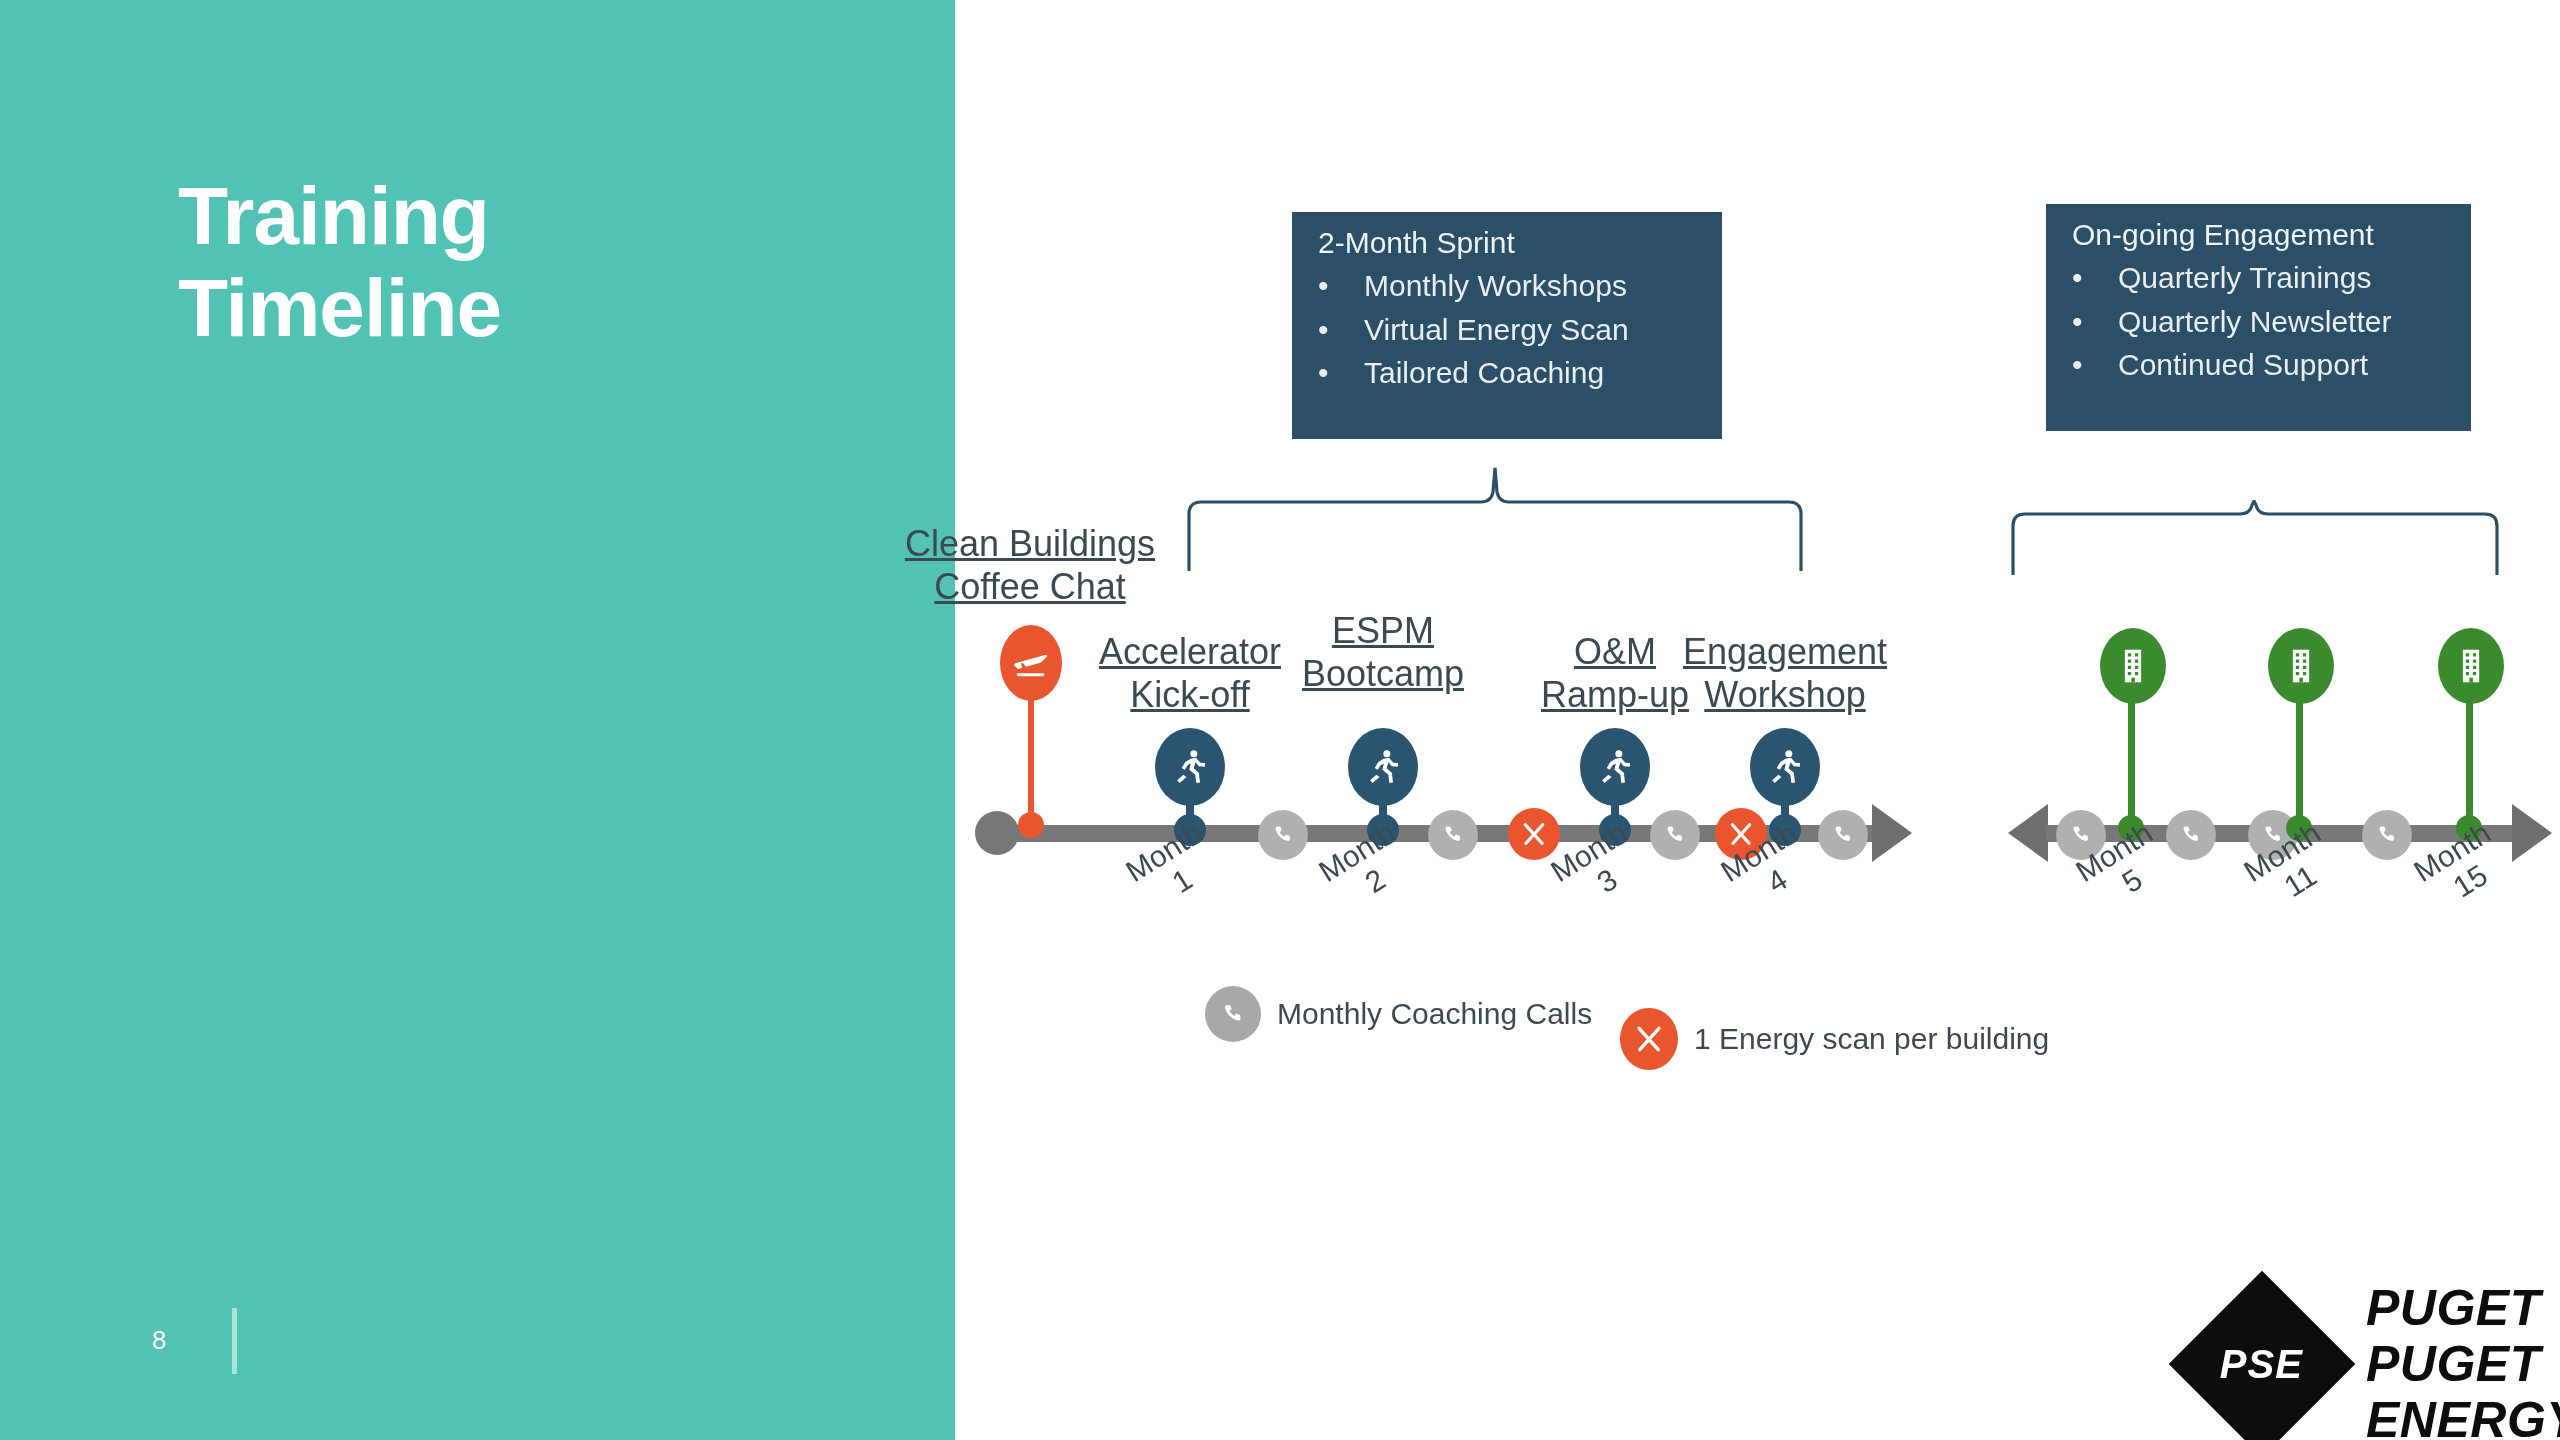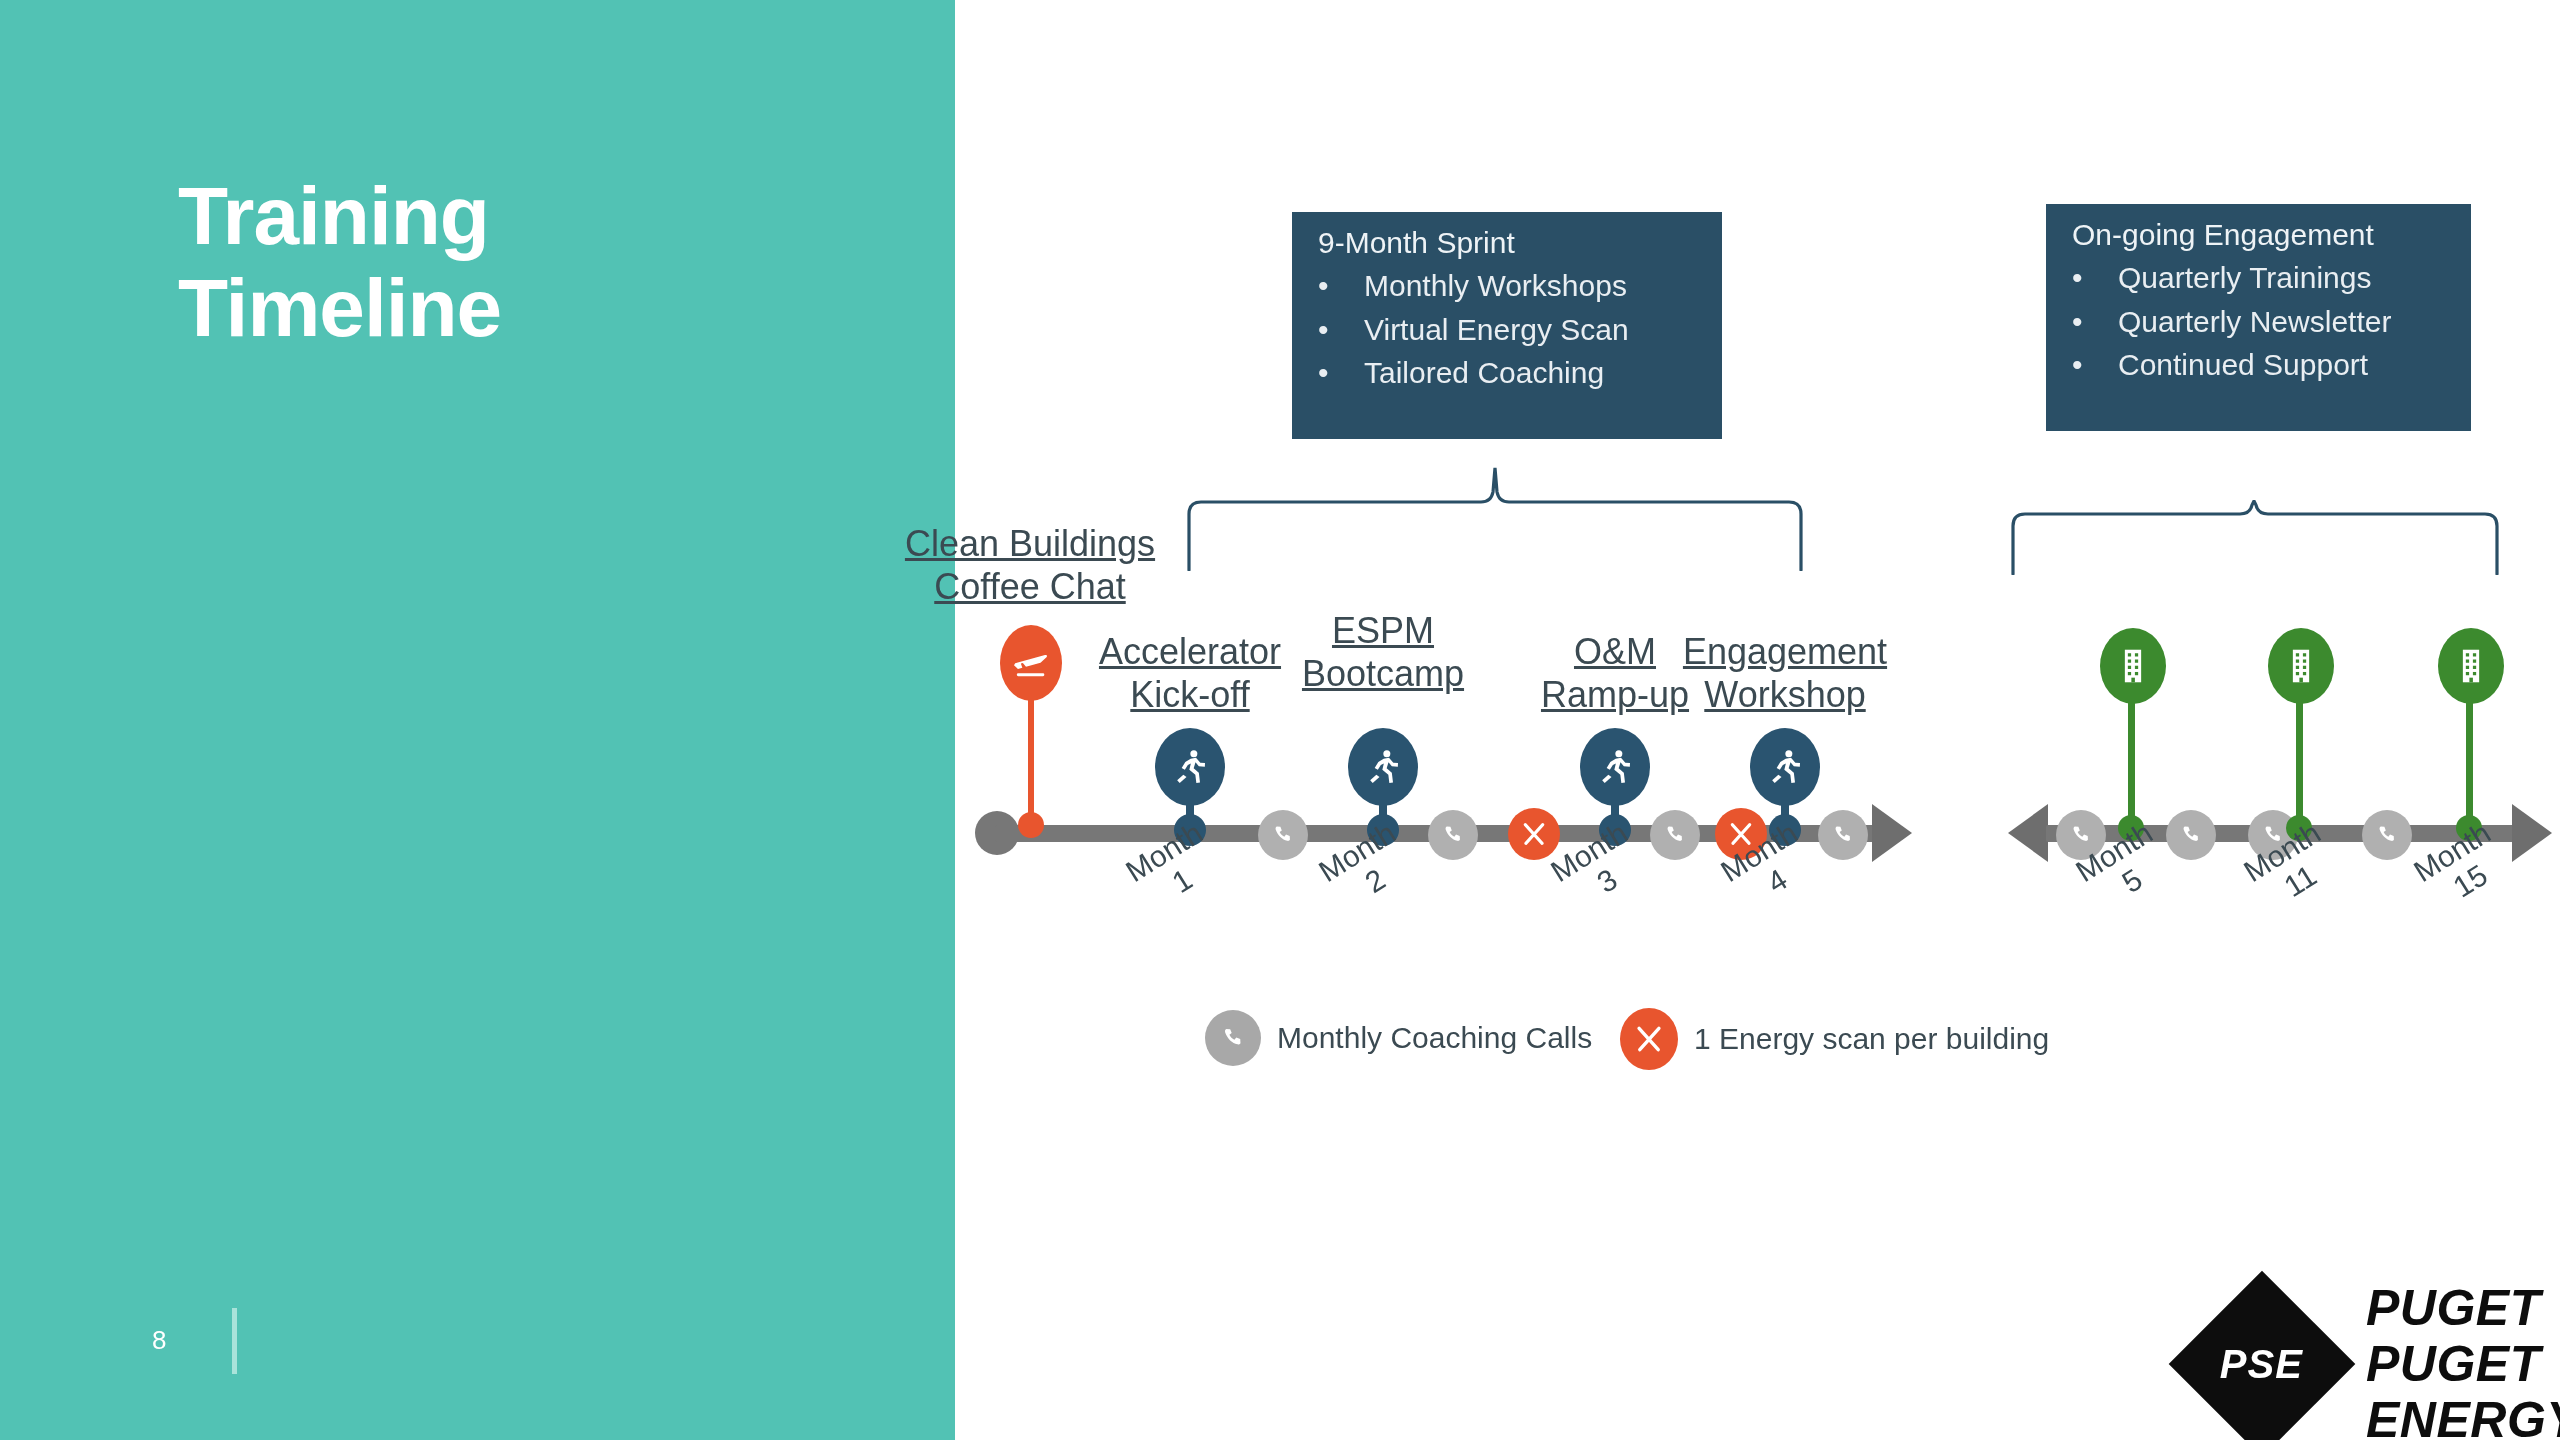--- a/index.html
+++ b/index.html
@@ -48,21 +48,21 @@
 
   <div class="teal-panel"></div>
   <div class="title">
     <div>Training</div>
     <div>Timeline</div>
   </div>
   <div class="page-num">8</div>
   <div class="page-divider"></div>
 
   <div class="callout" style="left:1292px;top:212px;width:430px;height:227px;">
-    <div class="callout-title">9-Month Sprint</div>
+    <div class="callout-title">2-Month Sprint</div>
     <ul>
       <li>
           <span class="bullet-dot">•</span>
           <span class="bullet-txt">Monthly Workshops</span>
         </li>
       <li>
           <span class="bullet-dot">•</span>
           <span class="bullet-txt">Virtual Energy Scan</span>
         </li>
       <li>
@@ -328,21 +328,21 @@
       </svg>
     </div>
     <div class="pin-stem" style="left:2466px;top:700px;width:7px;height:128px;background:#3c8a2e;"></div>
     <div class="pin-dot" style="left:2456px;top:815px;width:26px;height:26px;background:#3c8a2e;"></div>
   </div>
   <div class="month-label" style="left:2408px;top:860px;">
     <div>Month</div>
     <div>15</div>
   </div>
 
-  <div class="legend-item" style="left:1205px;top:1010px;">
+  <div class="legend-item" style="left:1205px;top:986px;">
     <div class="circ" style="position:relative;width:56px;height:56px;background:#a8a8a8;">
       <svg width="28" height="28" viewBox="0 0 24 24" fill="#ffffff">
           <path d="M6.3 4.2 l3.3 0.2 1.3 3.4 -2.0 1.5 c0.9 2.0 2.4 3.4 4.3 4.3 l1.6-2.0 3.4 1.3 0.2 3.3 c-0.2 1.0 -1.3 1.5 -2.6 1.2 C11.4 16.4 7.2 12.6 5.3 7.2 C4.9 5.7 5.3 4.5 6.3 4.2 z"></path>
         </svg>
     </div>
     <span class="legend-txt">Monthly Coaching Calls</span>
   </div>
 
   <div class="legend-item" style="left:1620px;top:1008px;">
     <div class="circ" style="position:relative;width:58px;height:62px;background:#e8552e;">

